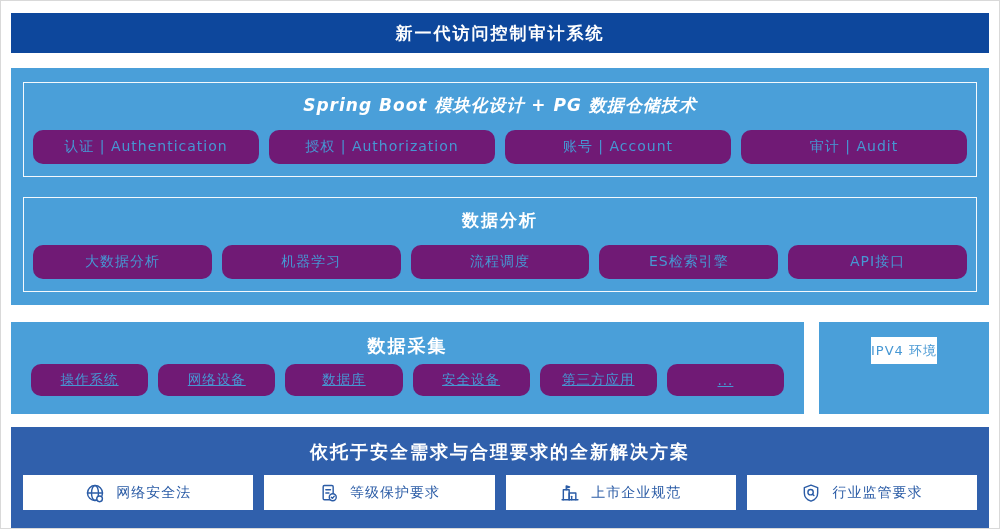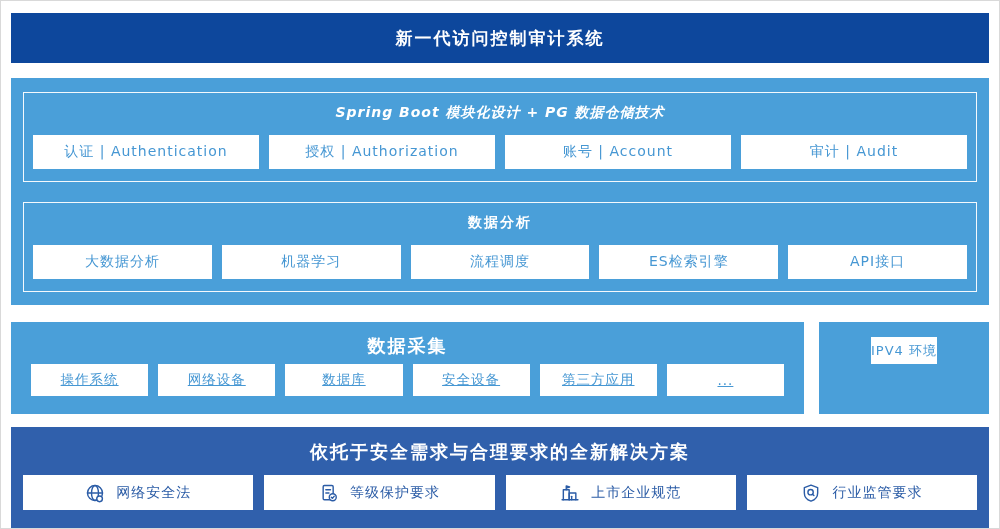--- a/index.html
+++ b/index.html
@@ -12,46 +12,46 @@
   *{box-sizing:border-box;margin:0;padding:0;}
   html,body{width:1000px;height:529px;}
   body{
     background:#fff;
     border:1px solid #d9d9d9;
     padding:12px 10px 0 10px;
     font-family:"DejaVu Sans","Liberation Sans",sans-serif;
   }
   
   .banner{
-    height:50px;background:var(--navy-top);
+    height:40px;background:var(--navy-top);
     display:flex;align-items:center;justify-content:center;
     color:#fff;font-size:17px;font-weight:bold;letter-spacing:2px;
     margin-bottom:15px;
   }
   
   .platform{
     background:var(--sky);
     padding:14px 12px 13px 12px;
     margin-bottom:17px;
   }
   .group{
     border:1.5px solid #f4f9fd;
     padding:11px 9px 12px 9px;
   }
   .group + .group{margin-top:20px;}
   .group-title{
-    text-align:center;color:#fff;font-size:14px;font-weight:bold;
+    text-align:center;color:#fff;font-size:17px;font-weight:bold;
     letter-spacing:2px;margin-bottom:13px;
   }
   .group-title.italic{font-style:italic;letter-spacing:1px;}
   .box-row{display:flex;gap:10px;}
   .white-box{
-    flex:1;height:34px;background:#ffffff;
+    flex:1;height:34px;background:#701a75;
     display:flex;align-items:center;justify-content:center;
-    color:var(--sky-text);font-size:14px;letter-spacing:1px;
+    color:var(--sky-text);font-size:14px;letter-spacing:1px;border-radius:10px;
   }
   
   .collect-row{display:flex;gap:15px;margin-bottom:13px;}
   .collection{
     flex:1;background:var(--sky);
     padding:12px 20px 18px 20px;
   }
   .collection .group-title{font-size:18px;margin-bottom:6px;}
   .collection .white-box{height:32px;font-size:13.5px;text-decoration:underline;}
   .env-box{

